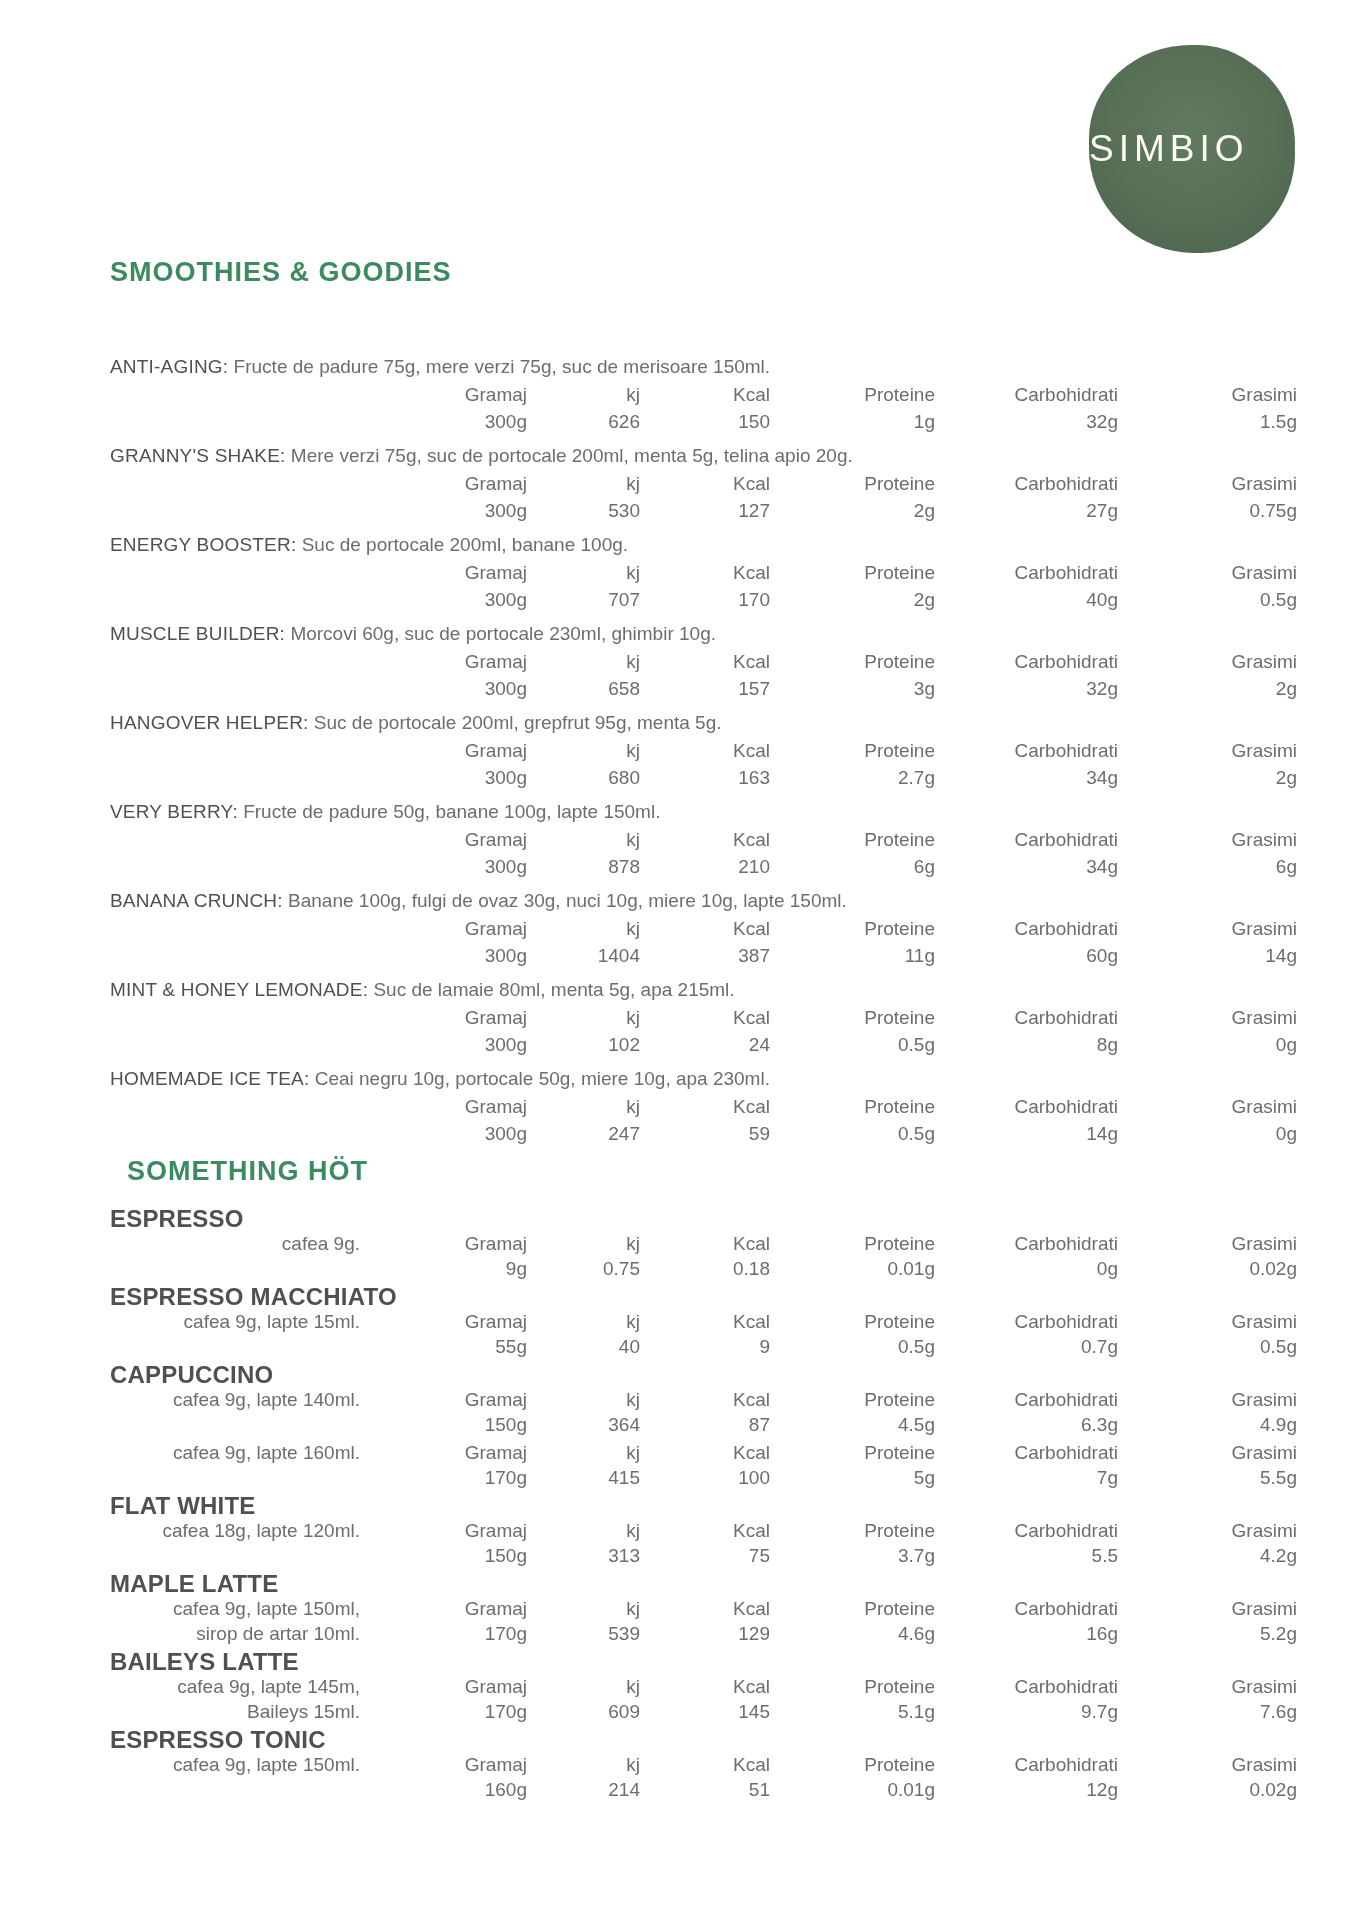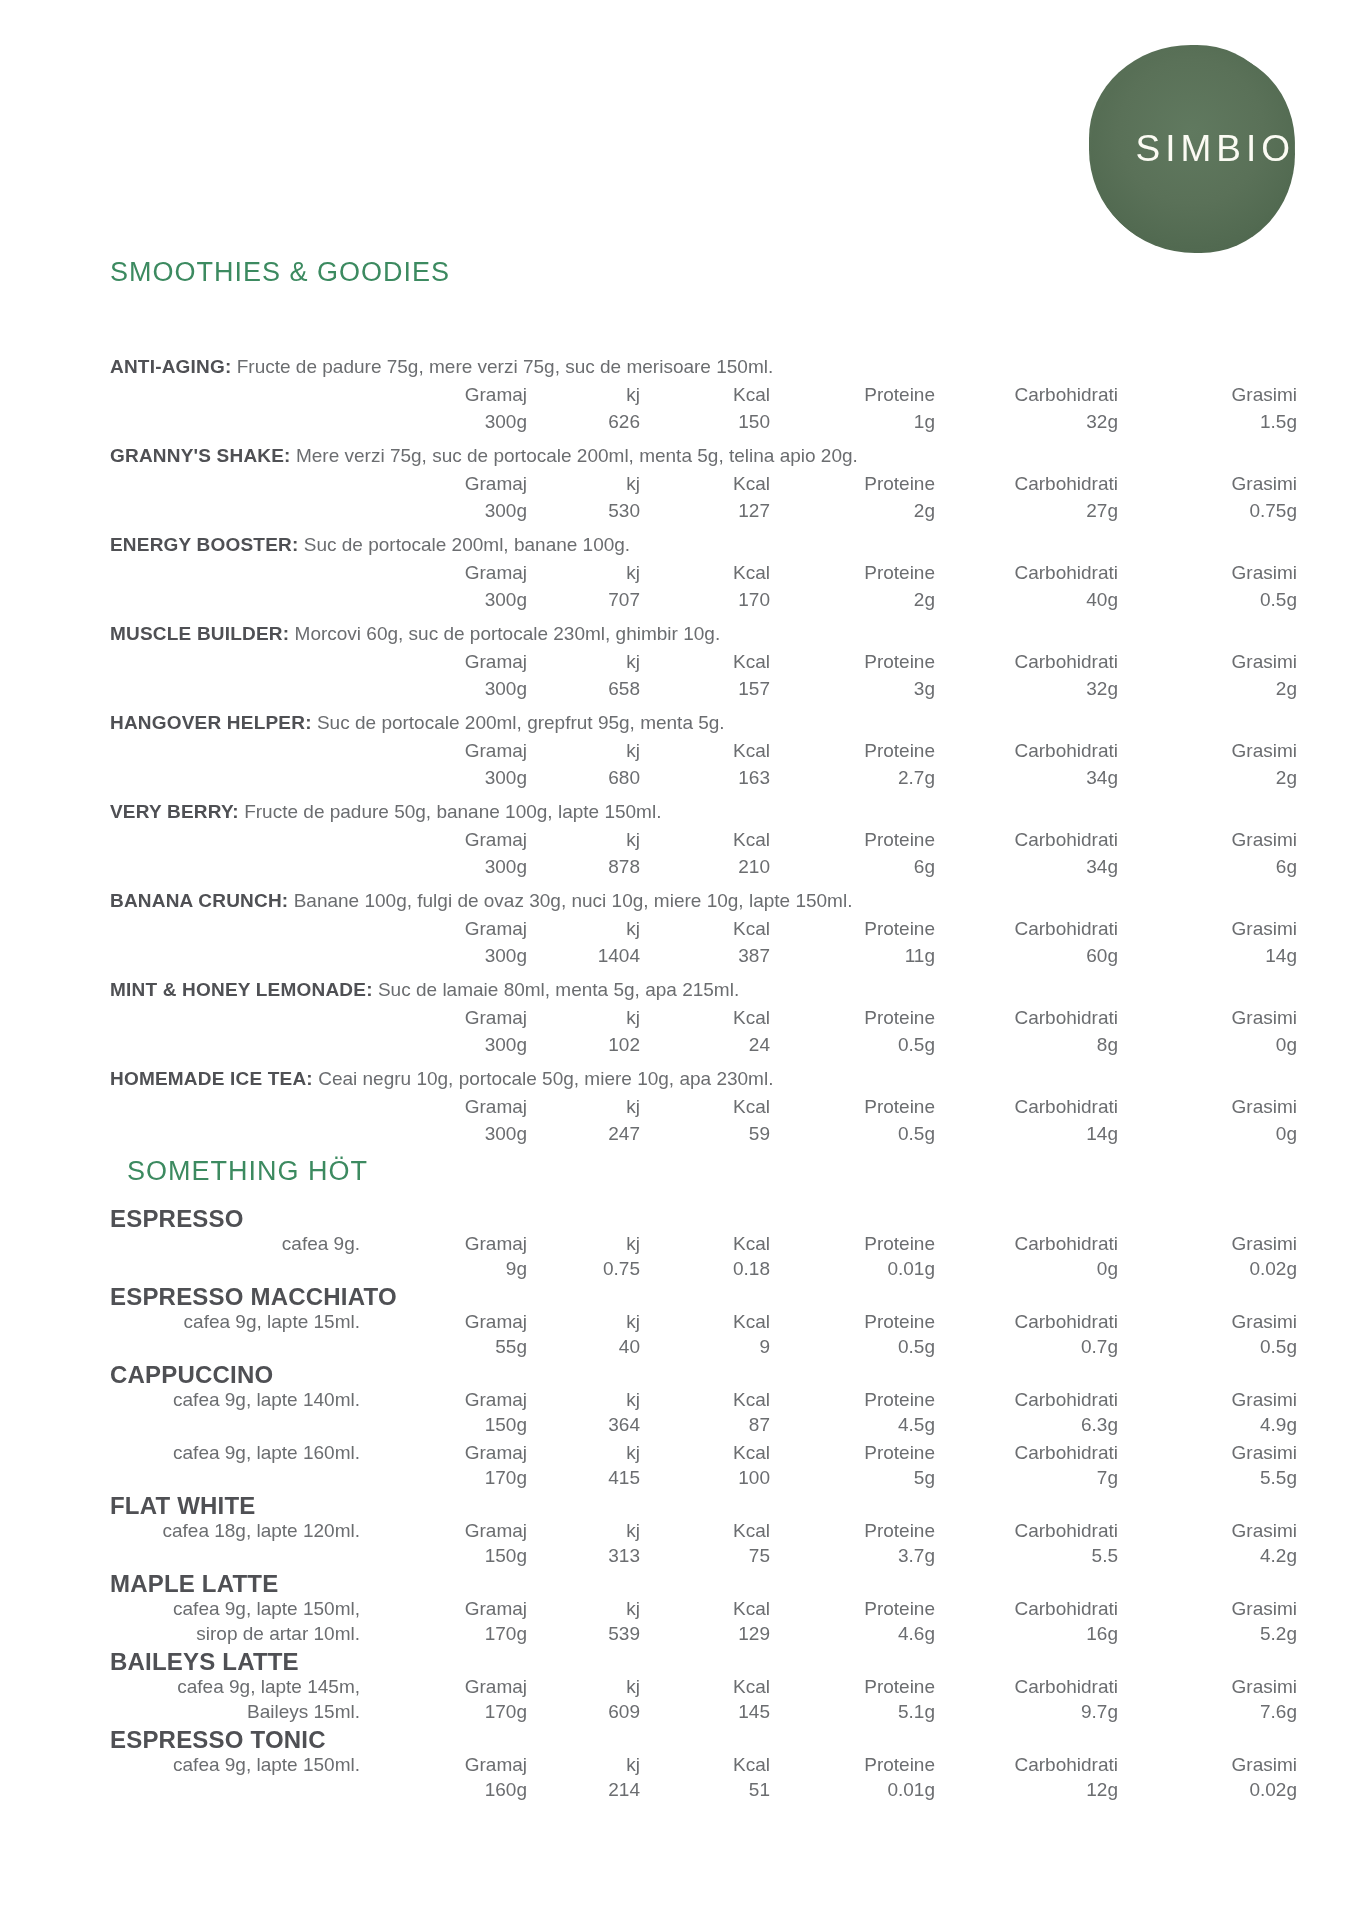--- a/index.html
+++ b/index.html
@@ -15,21 +15,21 @@
   .logo{
     position:absolute;
     left:1089px;
     top:45px;
     width:206px;
     height:208px;
     background:radial-gradient(circle at 47% 42%, #60795f 0%, #5a7158 45%, #526a51 72%, #4b634b 90%, #435c44 100%);
     border-radius:51% 49% 47% 53% / 46% 54% 49% 51%;
     display:flex;
     align-items:center;
-    justify-content:flex-end;
+    justify-content:flex-start;
   }
   .logo::before{
     content:"";
     position:absolute;
     inset:2px;
     background:inherit;
     border-radius:55% 45% 52% 48% / 50% 47% 53% 50%;
     transform:rotate(18deg);
     z-index:0;
   }
@@ -46,31 +46,31 @@
     position:absolute;
     left:110px;
     top:255px;
     width:1187px;
   }
   .section-title{
     color:#3c8a60;
     font-size:27px;
     line-height:34px;
     letter-spacing:1px;
-    font-weight:400;
+    font-weight:700;
     margin:0 0 64px 0;
   }
   .section.hot .section-title{
     margin:0 0 18px 17px;
   }
   
   .item.smoothie{margin-bottom:7px;}
   .item-head{line-height:28px;font-size:19px;}
   .item-name{
-    font-weight:bold;
+    font-weight:normal;
     color:#4f5054;
     letter-spacing:0.2px;
   }
   .item-desc{color:#6b6d70;}
   .grid-row{
     display:grid;
     grid-template-columns:250px 167px 113px 130px 165px 183px 1fr;
     line-height:27px;
     font-size:19px;
     color:#6b6d70;

